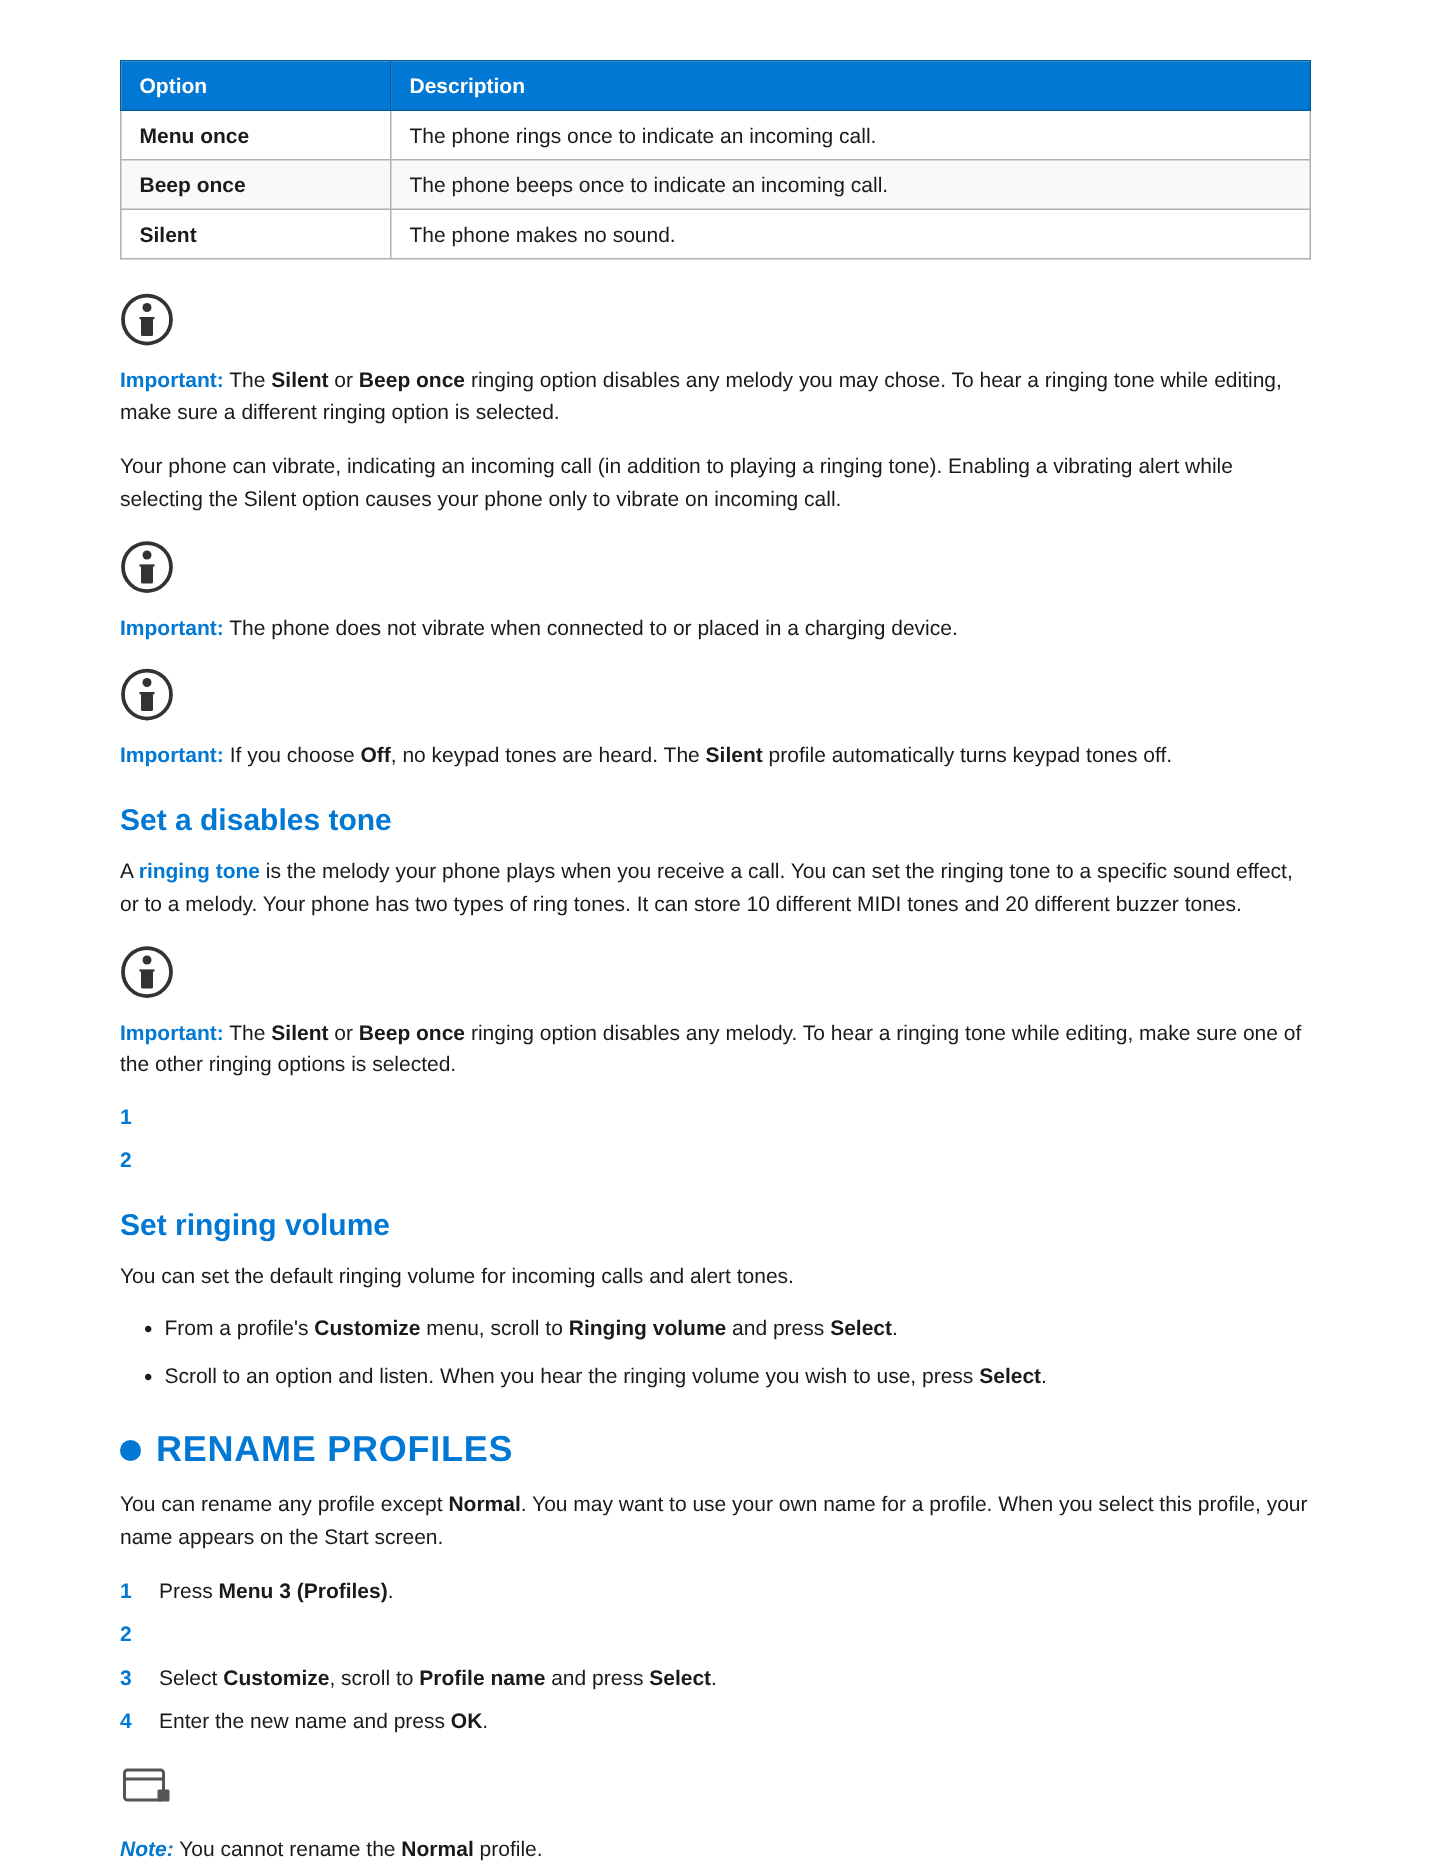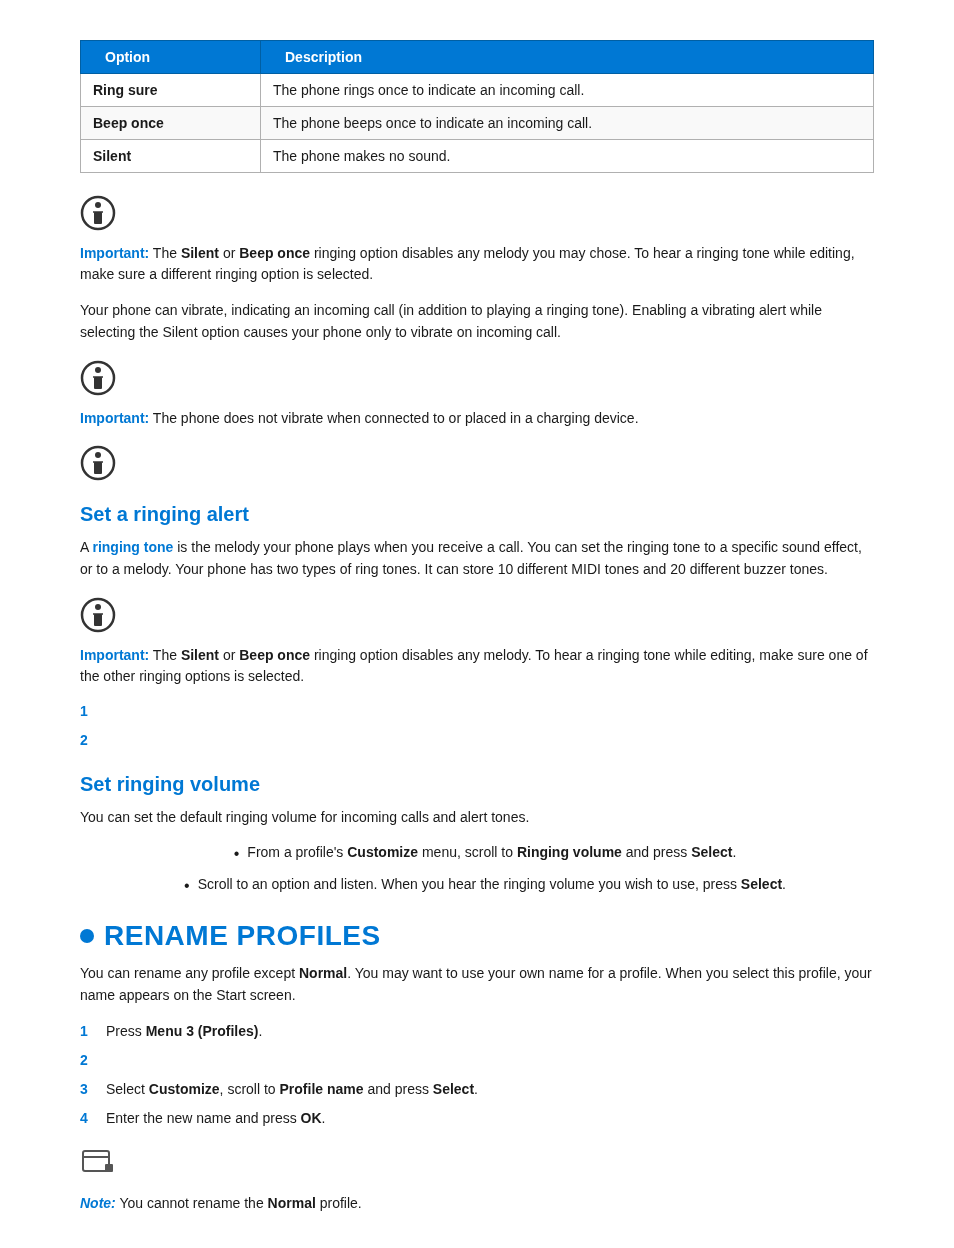--- a/index.html
+++ b/index.html
@@ -16,21 +16,21 @@
     
     .options-table {
       width: 100%;
       border-collapse: collapse;
       margin-bottom: 20px;
     }
     .options-table th {
       background: #0078d4;
       color: #ffffff;
       font-weight: bold;
-      padding: 8px 24px;
+      padding: 8px 12px;
       text-align: left;
       border: 1px solid #005fa3;
     }
     .options-table td {
       padding: 8px 12px;
       border: 1px solid #b0b0b0;
       vertical-align: top;
     }
     .options-table tr:nth-child(even) td {
       background: #f9f9f9;
@@ -105,21 +105,21 @@
     }
     .bullet-dot {
       width: 14px;
       height: 14px;
       background: #0078d4;
       border-radius: 50%;
       flex-shrink: 0;
     }
     .bullet-heading {
       color: #0078d4;
-      font-size: 28px;
+      font-size: 24px;
       font-weight: bold;
       letter-spacing: 0.5px;
       text-transform: uppercase;
     }
 
     
     .numbered-list {
       margin: 10px 0 14px 0;
       padding: 0;
       list-style: none;
@@ -141,21 +141,20 @@
     .bullet-list {
       margin: 10px 0 14px 16px;
       list-style: none;
       padding: 0;
     }
     .bullet-list li {
       display: flex;
       gap: 8px;
       margin-bottom: 8px;
       line-height: 1.5;
-      justify-content: center;
     }
     .bullet-list li::before {
       content: '•';
       color: #1a1a1a;
       font-size: 16px;
       flex-shrink: 0;
     }
 
     
     b { font-weight: bold; }
@@ -175,21 +174,21 @@
 
 <table class="options-table">
   <thead>
     <tr>
       <th>Option</th>
       <th>Description</th>
     </tr>
   </thead>
   <tbody>
     <tr>
-      <td>Ring sure</td>
+      <td>Menu once</td>
       <td>The phone rings once to indicate an incoming call.</td>
     </tr>
     <tr>
       <td>Beep once</td>
       <td>The phone beeps once to indicate an incoming call.</td>
     </tr>
     <tr>
       <td>Silent</td>
       <td>The phone makes no sound.</td>
     </tr>
@@ -228,23 +227,26 @@
 
 <div class="note-block">
   <div class="note-icon">
     <svg viewBox="0 0 36 36" fill="none" xmlns="http://www.w3.org/2000/svg">
       <circle cx="18" cy="18" r="16" stroke="#333" stroke-width="2.5" fill="none"></circle>
       <circle cx="18" cy="10" r="3" fill="#333"></circle>
       <path d="M15 17 Q14 17 14 18 L14 28 Q14 29 15 29 L21 29 Q22 29 22 28 L22 18 Q22 17 21 17 Z" fill="#333"></path>
       <path d="M13 17 L23 17" stroke="#333" stroke-width="1.5"></path>
     </svg>
   </div>
-</div>
-
-<h2 class="section-heading">Set a ringing alert</h2>
+  <div class="note-text">
+    <span class="important-label">Important:</span><span> If you choose <b>Off</b>, no keypad tones are heard. The <b>Silent</b> profile automatically turns keypad tones off.</span>
+  </div>
+</div>
+
+<h2 class="section-heading">Set a disables tone</h2>
 
 <p class="body-para">A <span class="link-text">ringing tone</span> is the melody your phone plays when you receive a call. You can set the ringing tone to a specific sound effect, or to a melody. Your phone has two types of ring tones. It can store 10 different MIDI tones and 20 different buzzer tones.</p>
 
 <div class="note-block">
   <div class="note-icon">
     <svg viewBox="0 0 36 36" fill="none" xmlns="http://www.w3.org/2000/svg">
       <circle cx="18" cy="18" r="16" stroke="#333" stroke-width="2.5" fill="none"></circle>
       <circle cx="18" cy="10" r="3" fill="#333"></circle>
       <path d="M15 17 Q14 17 14 18 L14 28 Q14 29 15 29 L21 29 Q22 29 22 28 L22 18 Q22 17 21 17 Z" fill="#333"></path>
       <path d="M13 17 L23 17" stroke="#333" stroke-width="1.5"></path>

